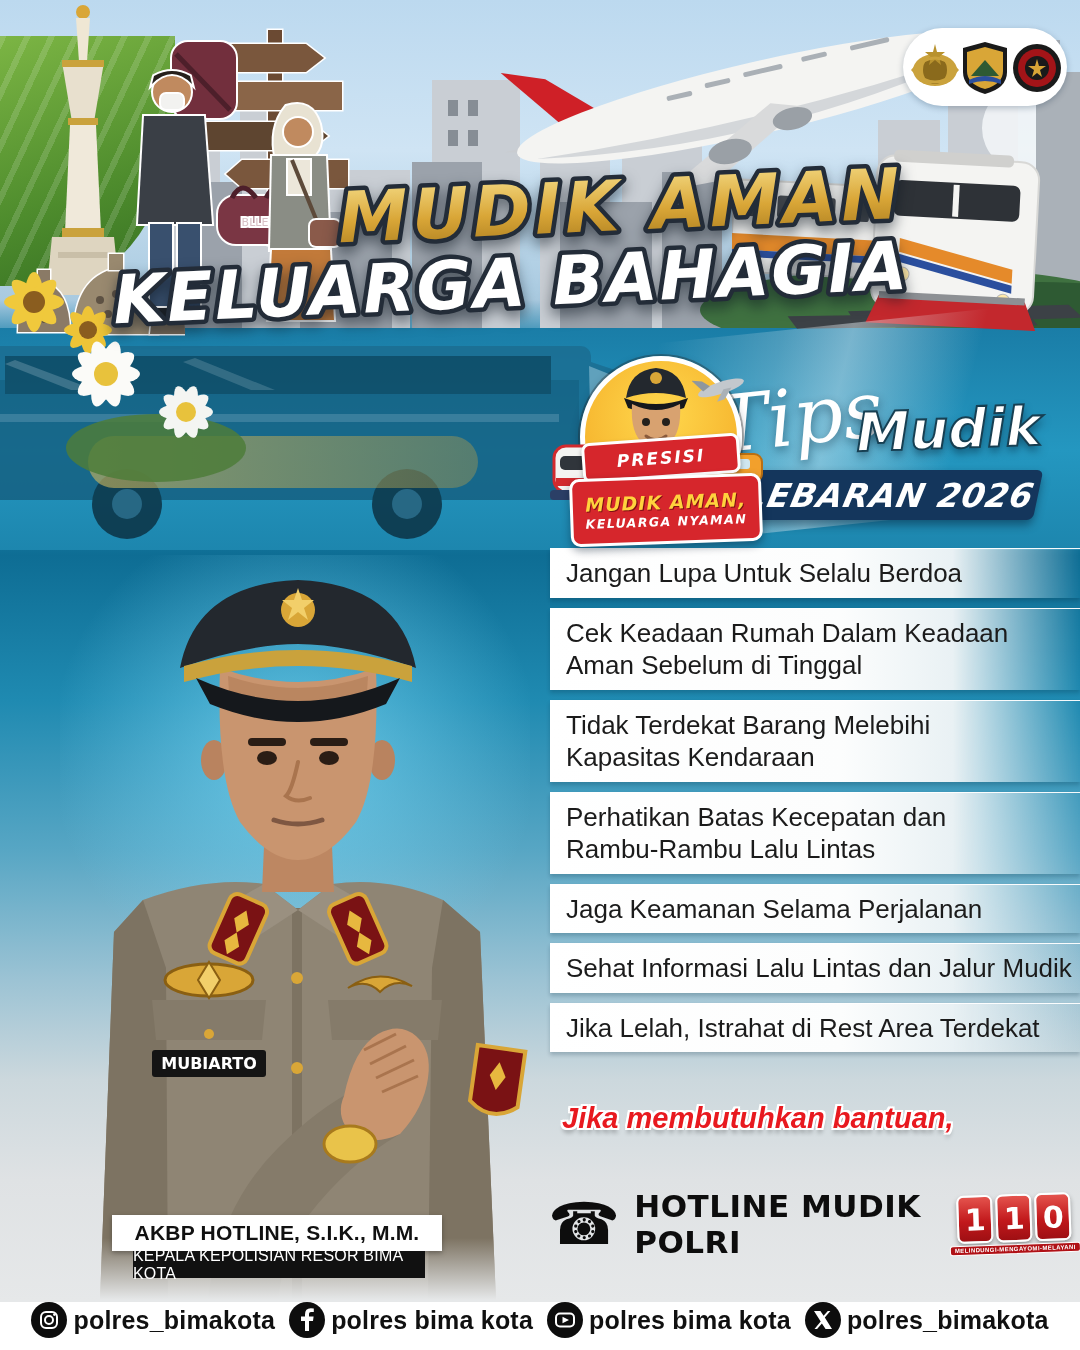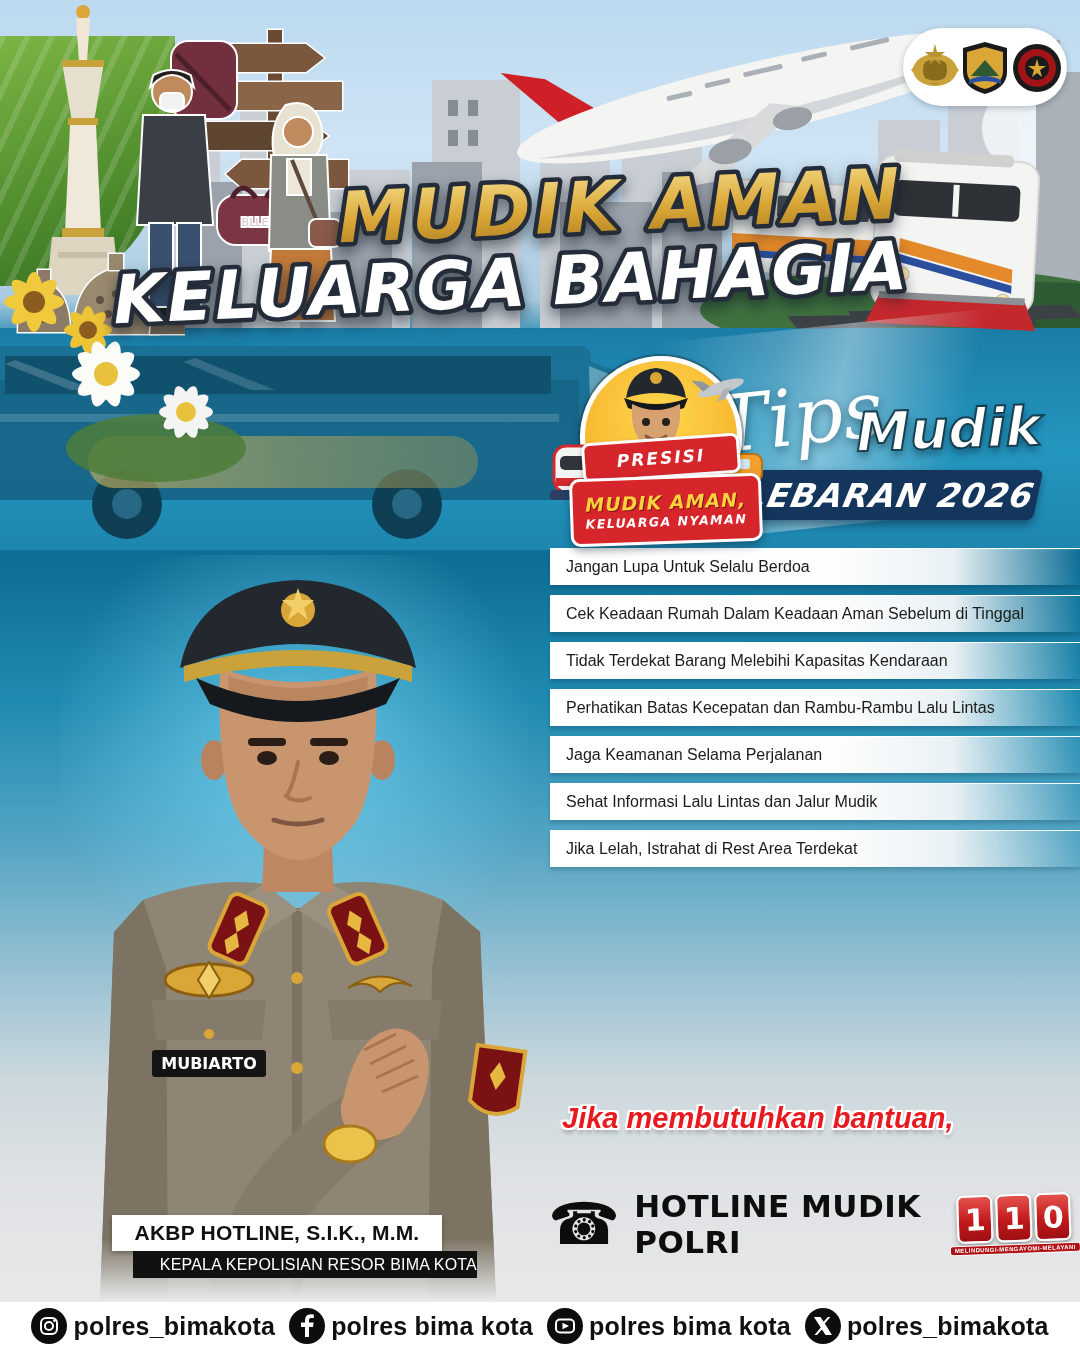--- a/index.html
+++ b/index.html
@@ -69,33 +69,33 @@
     text-shadow:0 5px 8px rgba(0,25,45,.5);transform:rotate(-2deg);}
   .lebaran-banner{left:742px;top:470px;width:296px;height:50px;z-index:6;background:#14365c;
     transform:skewX(-12deg);border-radius:6px;box-shadow:0 5px 9px rgba(0,20,40,.45);
     display:flex;align-items:center;justify-content:center;}
   .lebaran-banner span{transform:skewX(0deg);color:#fff;font-weight:bold;font-style:italic;
     font-size:33px;letter-spacing:1px;font-family:"DejaVu Sans",sans-serif;}
 
   
   .tips-list{left:550px;top:548px;width:530px;z-index:6;}
   .tip-box{position:relative;margin-bottom:10px;padding:8px 40px 8px 16px;
-    font-size:16px;line-height:1.25;color:#1b1b1b;
+    font-size:26px;line-height:1.25;color:#1b1b1b;
     background:linear-gradient(90deg,#ffffff 0%,#fcfdfd 55%,#e9f1f4 76%,rgba(233,241,244,0) 100%);
     border-top:1px solid rgba(255,255,255,.95);box-shadow:0 3px 4px rgba(0,35,55,.22);}
   .tip-box.one-line{white-space:nowrap;}
 
   
   .officer-glow{left:60px;top:555px;width:470px;height:470px;z-index:7;
     background:radial-gradient(circle at 50% 42%,rgba(120,214,244,.75) 0%,rgba(120,214,244,0) 68%);}
   .officer{left:48px;top:548px;z-index:8;}
   .name-box{left:112px;top:1215px;width:330px;height:36px;z-index:9;background:#fff;
     box-shadow:0 2px 5px rgba(0,0,0,.3);display:flex;align-items:center;justify-content:center;}
   .name-box span{font-weight:bold;font-size:21px;color:#111;letter-spacing:.2px;}
-  .role-box{left:133px;top:1251px;width:344px;height:27px;z-index:9;background:#111;
+  .role-box{left:133px;top:1251px;width:292px;height:27px;z-index:9;background:#111;
     display:flex;align-items:center;justify-content:flex-end;}
   .role-box span{font-size:16px;color:#fff;letter-spacing:.2px;}
 
   
   .help-text{left:562px;top:1098px;z-index:6;color:#e8191f;font-weight:bold;font-style:italic;
     font-size:29px;line-height:1.4;
     text-shadow:-2px -2px 0 #fff,2px -2px 0 #fff,-2px 2px 0 #fff,2px 2px 0 #fff,
       0 -2px 0 #fff,0 2px 0 #fff,-2px 0 0 #fff,2px 0 0 #fff,0 5px 4px rgba(0,0,0,.28);}
   .hotline{left:548px;top:1188px;z-index:6;display:flex;align-items:center;}
   .phone-glyph{font-family:"DejaVu Sans",sans-serif;font-size:58px;color:#0d0d0d;line-height:1;
@@ -106,21 +106,21 @@
   .badge110 .digits{display:flex;gap:3px;}
   .badge110 .digit{width:32px;height:44px;border-radius:7px;border:2px solid #fff;
     background:linear-gradient(180deg,#e4534d 0%,#c2191c 55%,#9e0f13 100%);
     box-shadow:0 3px 5px rgba(0,0,0,.35);display:flex;align-items:center;justify-content:center;
     color:#fff;font-family:"DejaVu Sans",sans-serif;font-weight:bold;font-size:30px;}
   .badge110 .tagline{margin-top:2px;background:#b01116;border:1px solid #fff;border-radius:3px;
     color:#fff;font-size:6px;font-weight:bold;letter-spacing:.4px;padding:1px 4px;white-space:nowrap;}
 
   
   .footer{left:0;top:1302px;width:1080px;height:48px;background:#fff;z-index:10;
-    display:flex;align-items:center;justify-content:center;gap:14px;}
+    display:flex;align-items:flex-start;justify-content:center;gap:14px;}
   .social-item{display:flex;align-items:center;gap:6px;}
   .social-item .handle{font-size:25px;font-weight:600;color:#101010;letter-spacing:.2px;}
 </style>
 </head>
 <body>
 
 <div class="poster">
 
   <svg class="abs skyline" width="1080" height="345" viewBox="0 0 1080 345">
     <g fill="#c9ced4">

